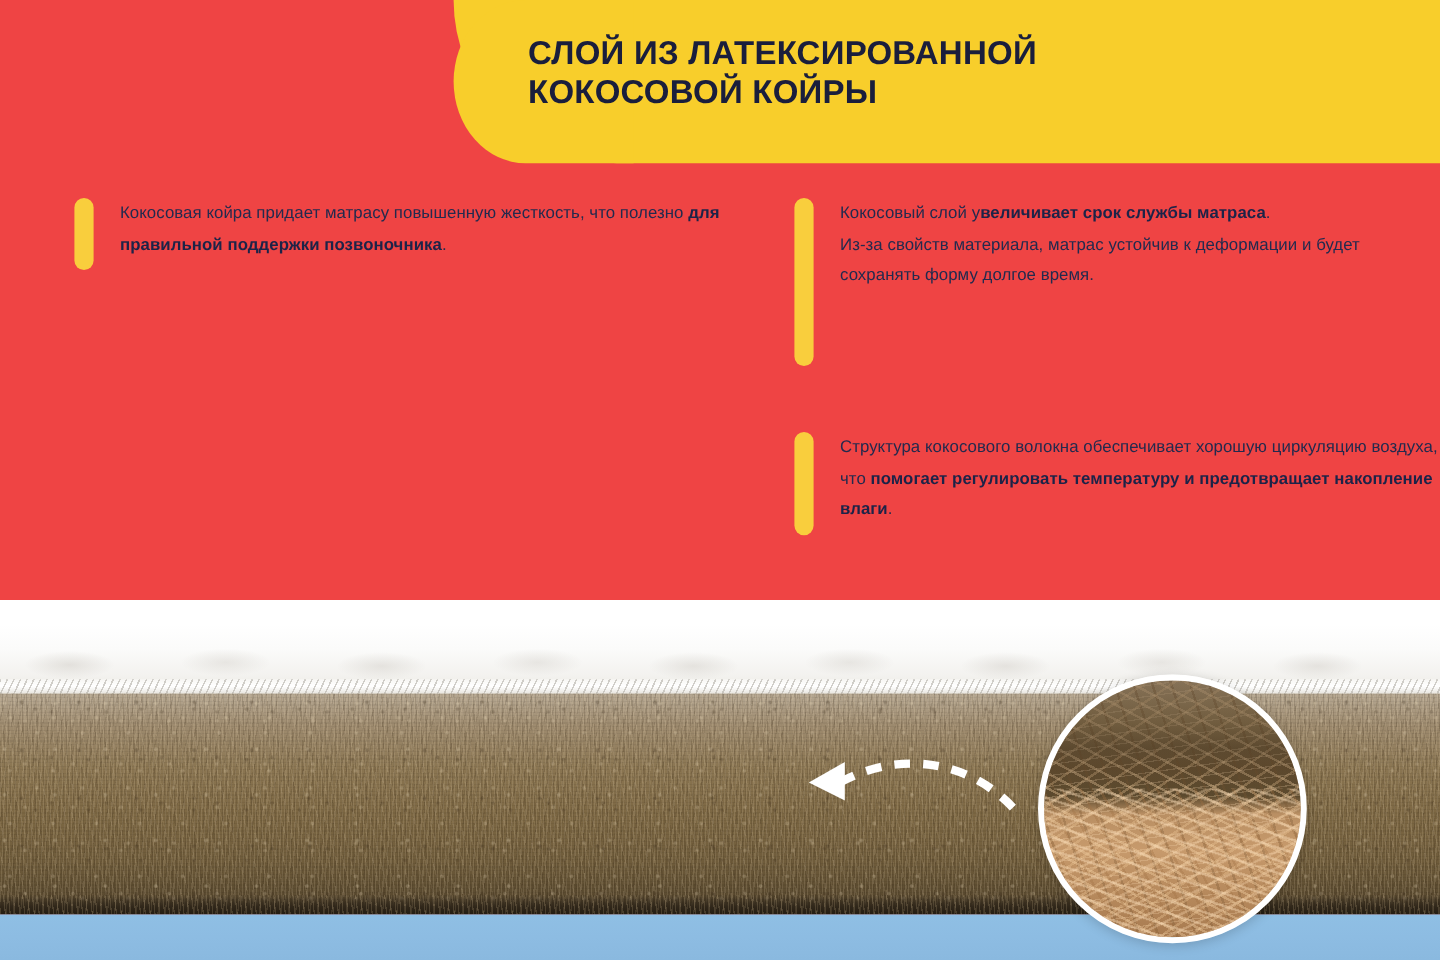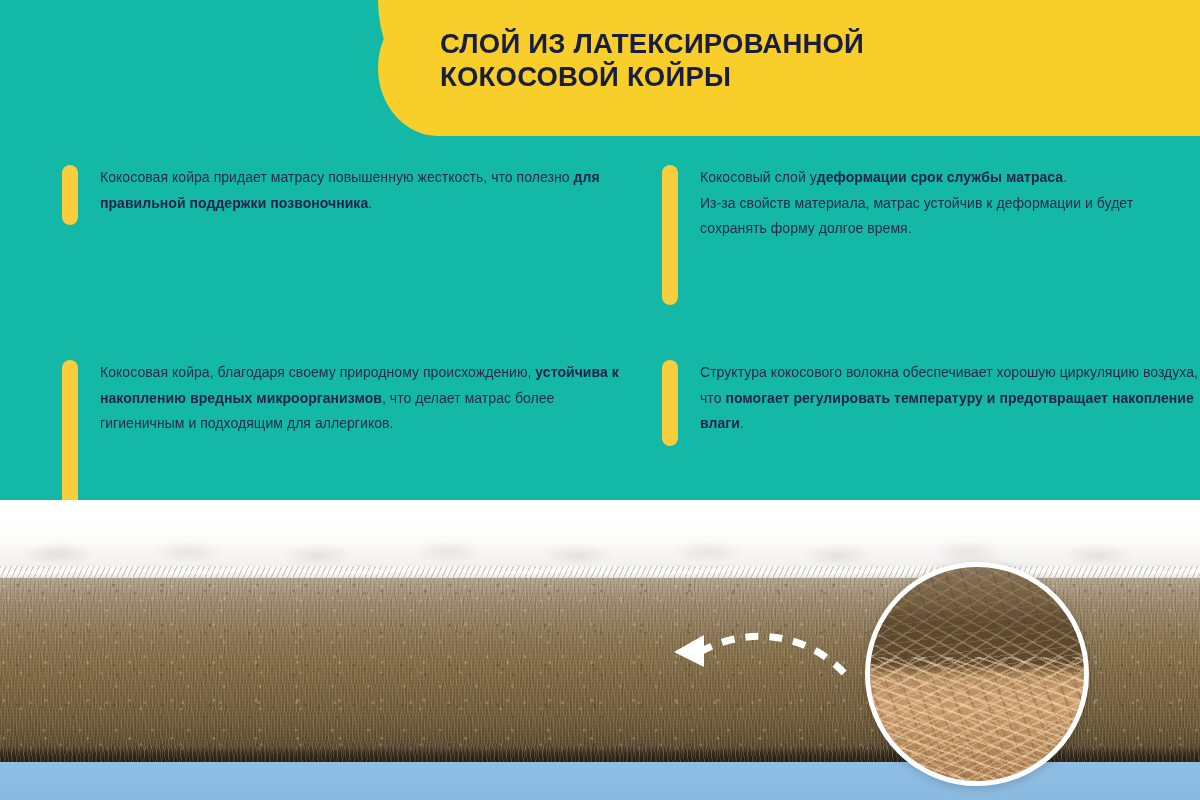--- a/index.html
+++ b/index.html
@@ -10,21 +10,21 @@
   }
   body {
     font-family: "Liberation Sans", "DejaVu Sans", sans-serif;
   }
 
   #poster {
     position: relative;
     width: 1200px;
     height: 800px;
     overflow: hidden;
-    background: #14b8a6;
+    background: #ef4444;
   }
 
   
   .header-banner {
     position: absolute;
     left: 378px;
     top: 0;
     width: 822px;
     height: 136px;
     background: #F8CE2B;
@@ -303,27 +303,23 @@
 
   <div class="blocks">
 
     <div class="block" id="block-1">
       <div class="accent-bar"></div>
       <div class="block-text">Кокосовая койра придает матрасу повышенную жесткость, что полезно <b>для правильной поддержки позвоночника</b>.</div>
     </div>
 
     <div class="block" id="block-2">
       <div class="accent-bar"></div>
-      <div class="block-text">Кокосовый слой у<b>деформации срок службы матраса</b>.<br>Из-за свойств материала, матрас устойчив к деформации и будет сохранять форму долгое время.</div>
-    </div>
-
-    <div class="block" id="block-3">
-      <div class="accent-bar"></div>
-      <div class="block-text">Кокосовая койра, благодаря своему природному происхождению, <b>устойчива к накоплению вредных микроорганизмов</b>, что делает матрас более гигиеничным и подходящим для аллергиков.</div>
-    </div>
+      <div class="block-text">Кокосовый слой у<b>величивает срок службы матраса</b>.<br>Из-за свойств материала, матрас устойчив к деформации и будет сохранять форму долгое время.</div>
+    </div>
+
 
     <div class="block" id="block-4">
       <div class="accent-bar"></div>
       <div class="block-text">Структура кокосового волокна обеспечивает хорошую циркуляцию воздуха, что <b>помогает регулировать температуру и предотвращает накопление влаги</b>.</div>
     </div>
 
   </div>
 
   <div class="photo">
 

